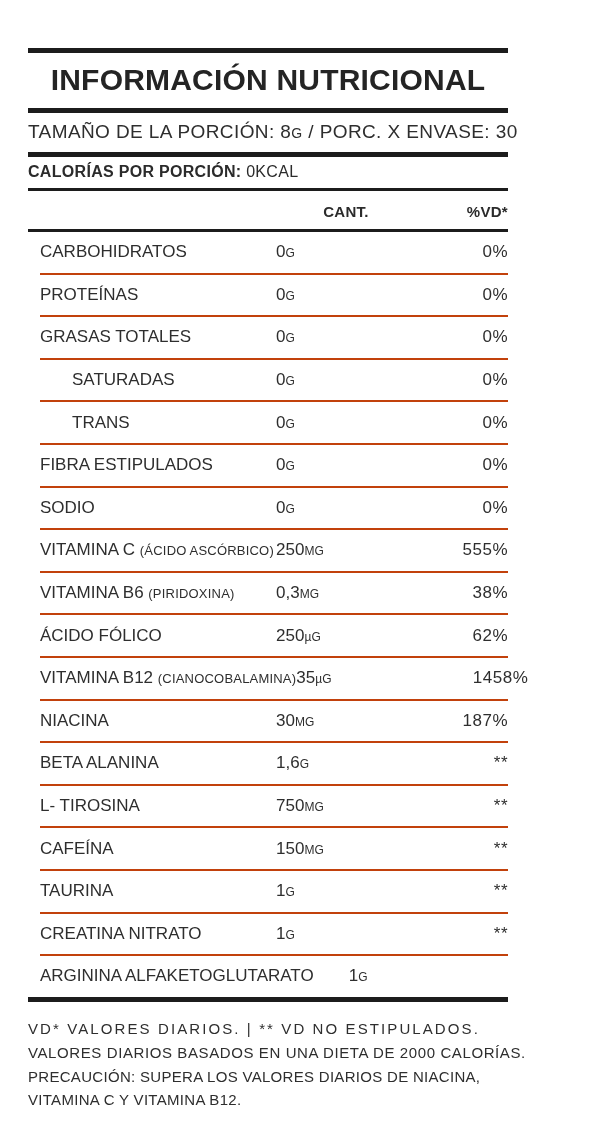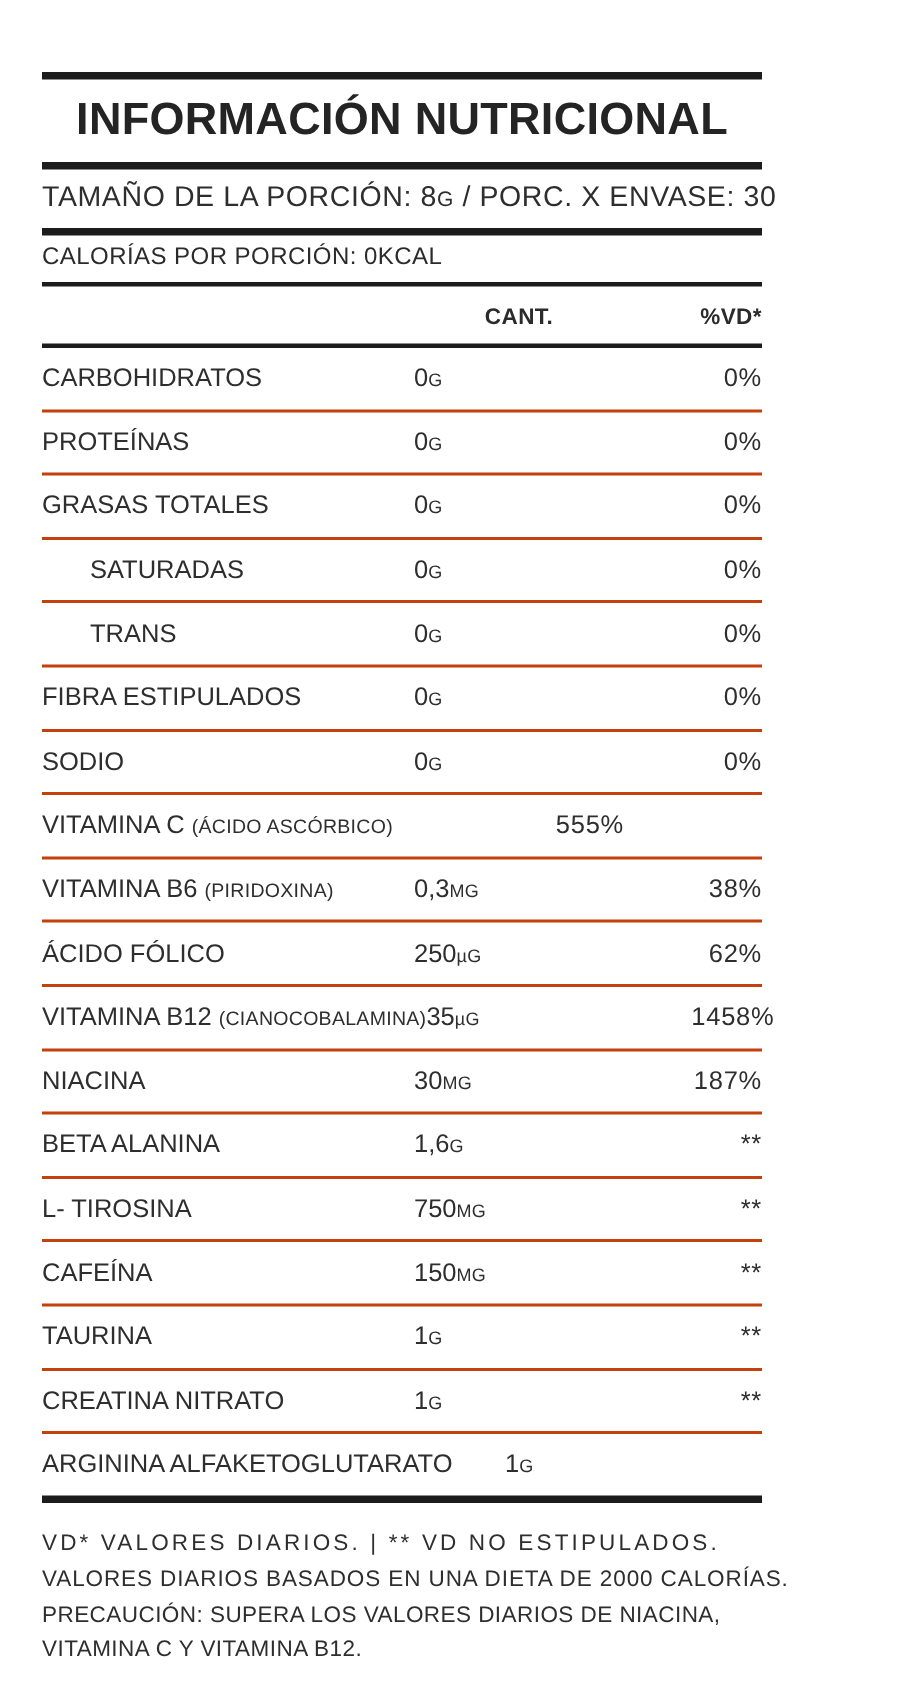--- a/index.html
+++ b/index.html
@@ -35,27 +35,28 @@
     color: #2e2e2e;
   }
   .serving .sm-unit { font-size: 14px; }
 
   .calories {
     font-size: 16px;
     letter-spacing: 0.3px;
     padding: 6px 0 7px;
     white-space: nowrap;
   }
-  .calories .cal-label { font-weight: normal; }
+  .calories .cal-label { font-weight: bold; }
   .calories .cal-value { font-weight: normal; }
 
   .grid3 {
     display: grid;
     grid-template-columns: 1fr 140px 92px;
     align-items: center;
+    margin-left: 12px;
   }
   .cols-header {
     font-weight: bold;
     font-size: 15px;
     padding: 12px 0 9px;
     letter-spacing: 0.3px;
   }
   .c-amt { text-align: center; }
   .c-vd  { text-align: right; }
 
@@ -145,20 +146,21 @@
       </div>
 
       <div class="grid3 nrow">
         <div class="nm-wrap"><span class="nm">SODIO</span> </div>
         <div class="amt-cell"><span class="num">0</span><span class="unit">G</span></div>
         <div class="vd-cell">0%</div>
       </div>
 
       <div class="grid3 nrow">
         <div class="nm-wrap"><span class="nm">VITAMINA C</span> <span class="note">(ÁCIDO ASCÓRBICO)</span></div>
+        <div class="amt-cell"><span class="num">250</span><span class="unit">MG</span></div>
         <div class="vd-cell">555%</div>
       </div>
 
       <div class="grid3 nrow">
         <div class="nm-wrap"><span class="nm">VITAMINA B6</span> <span class="note">(PIRIDOXINA)</span></div>
         <div class="amt-cell"><span class="num">0,3</span><span class="unit">MG</span></div>
         <div class="vd-cell">38%</div>
       </div>
 
       <div class="grid3 nrow">

